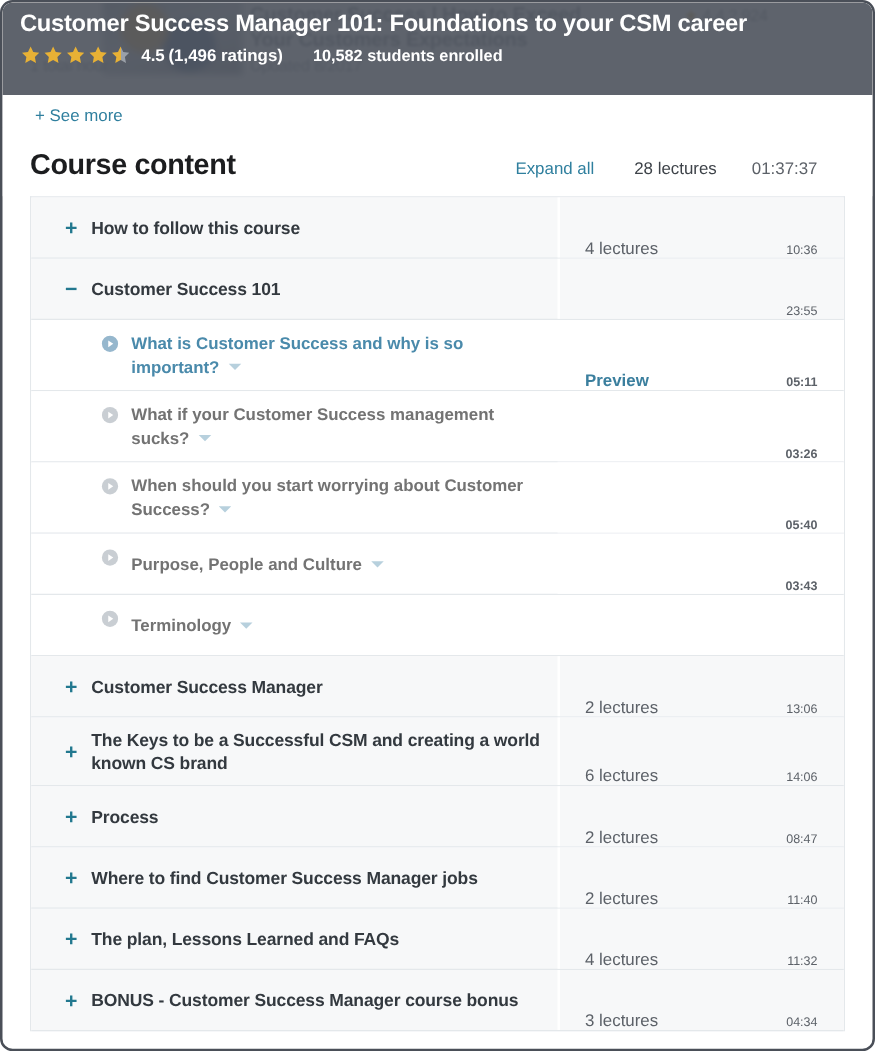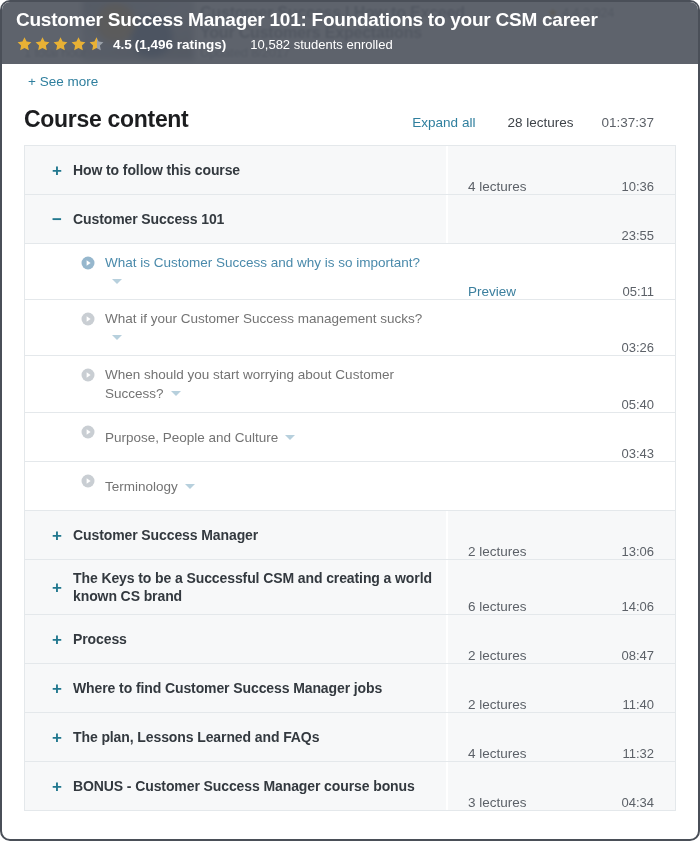--- a/index.html
+++ b/index.html
@@ -17,21 +17,21 @@
     width: 700px; height: 841px;
     background: #ffffff;
     border: 2px solid #4a4f58;
     border-radius: 10px;
     overflow: hidden;
   }
 
   
   .hero {
     position: relative;
-    height: 62px;
+    height: 74px;
     overflow: hidden;
     background: #737373;
   }
   .hero-bg {
     position: absolute; inset: 0;
     background: #ffffff;
   }
   
   .hero-thumb {
     position: absolute;
@@ -91,21 +91,21 @@
     display: inline-block;
     margin-right: 1px;
   }
   .star svg { position: absolute; left: 0; top: 0; }
   .rating-num {
     color: #ffffff; font-size: 13.5px; font-weight: bold;
     margin-right: 3px;
   }
   .rating-count { color: #ffffff; font-size: 13.5px; font-weight: bold; }
   .enrolled {
-    color: #ffffff; font-size: 13px; font-weight: normal;
+    color: #ffffff; font-size: 13px; font-weight: bold;
     margin-left: 24px;
   }
 
   
   .see-more-wrap {
     padding: 8px 0 0 26px;
     background: #ffffff;
   }
   .see-more {
     color: #2f7f9e;
@@ -153,21 +153,21 @@
   }
 
   .row {
     display: flex;
     align-items: stretch;
     border-bottom: 1px solid #e4e8eb;
     position: relative;
     min-height: 49px;
   }
   .row.section { background: #f7f8f9; }
-  .row.lecture { background: #ffffff; }
+  .row.lecture { background: #ffffff; font-weight: bold; }
 
   .col-title {
     flex: 0 0 421px;
     display: flex;
     align-items: center;
     padding: 9px 14px 9px 0;
   }
   .col-gap { flex: 0 0 2px; background: #ffffff; }
   .col-meta {
     flex: 1 1 auto;
@@ -179,21 +179,21 @@
 
   .col-lectures {
     flex: 0 0 126px;
     font-size: 13.5px;
     color: #5c6168;
     padding-left: 20px;
   }
   .col-time {
     flex: 1 1 auto;
     text-align: right;
-    font-size: 13px;
+    font-size: 10px;
     color: #5c6168;
     padding-right: 21px;
   }
   .preview-link {
     color: #3b7f9e;
     font-size: 13.5px;
     text-decoration: none;
     cursor: pointer;
   }
 

